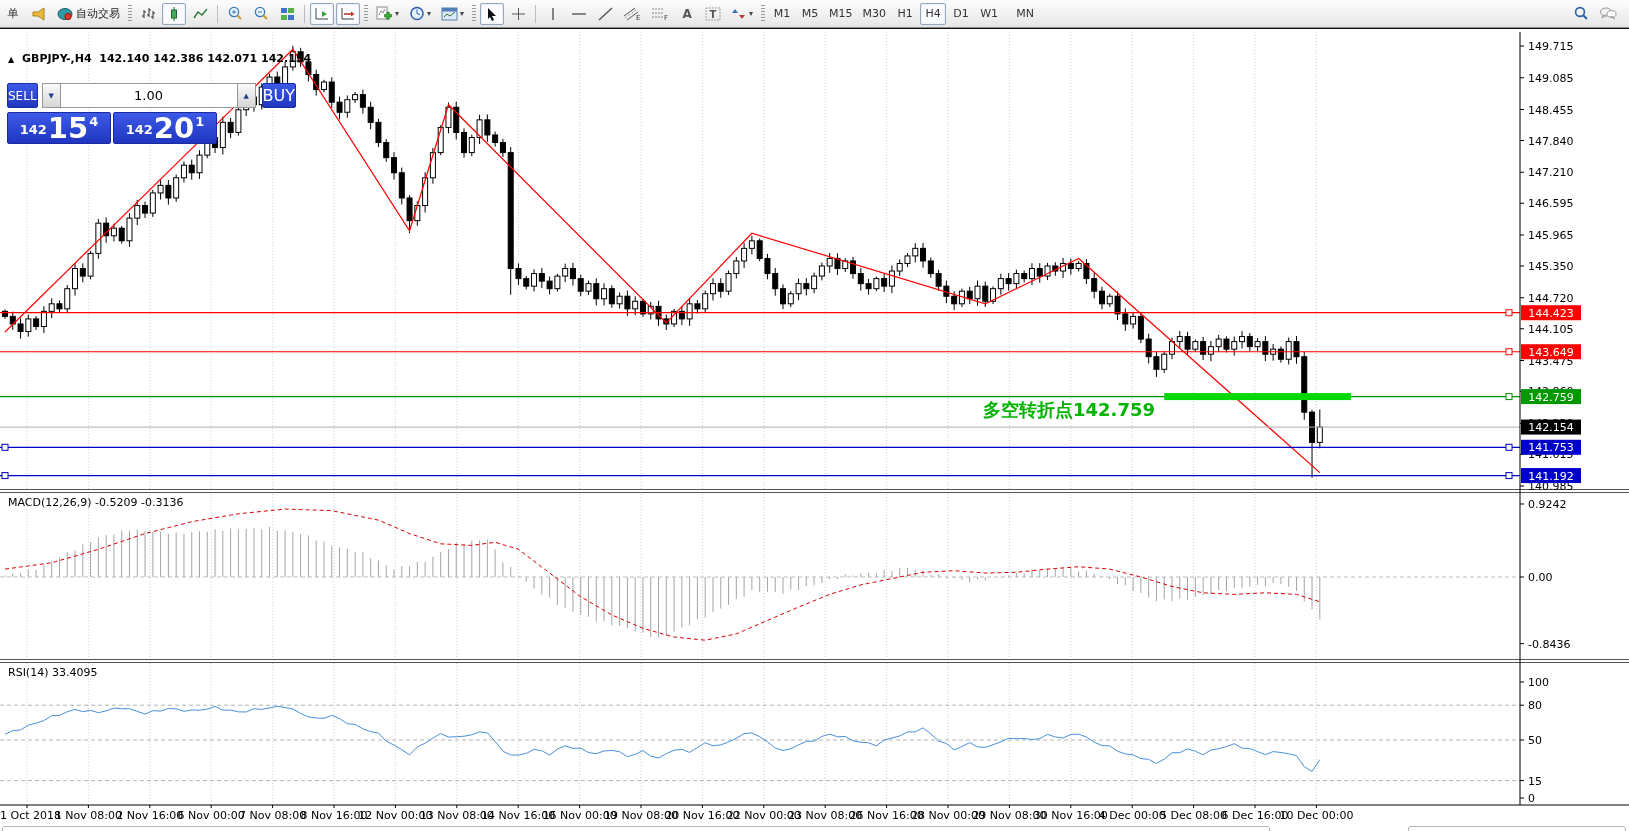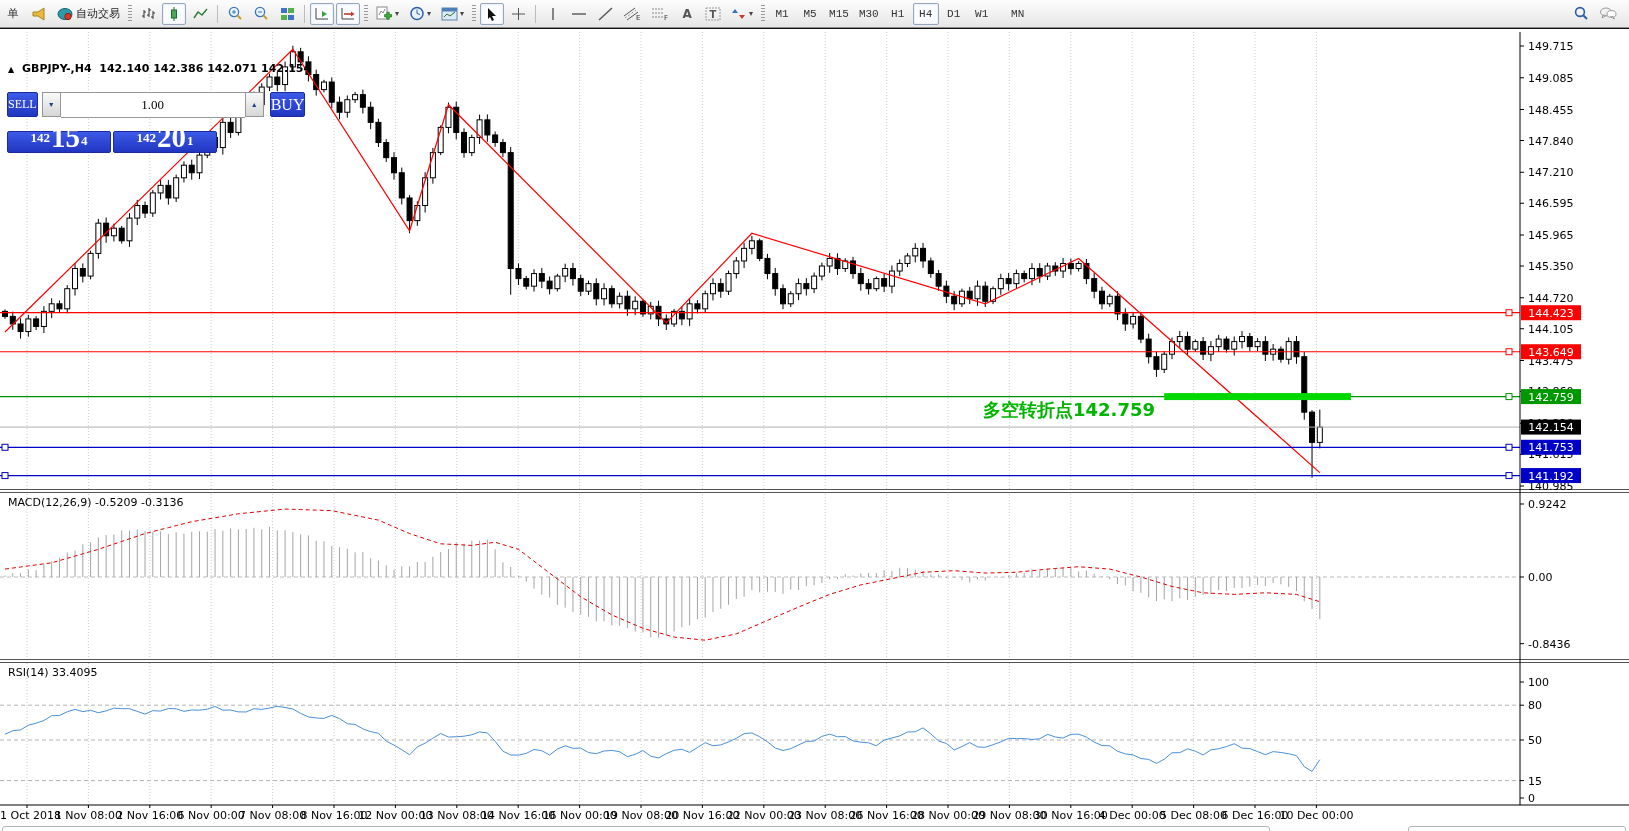--- a/index.html
+++ b/index.html
@@ -10,43 +10,43 @@
     background:linear-gradient(#fdfdfd,#e6e6e6);display:flex;align-items:center;
     border-bottom:1px solid #8a8a8a;z-index:10;font-size:11px;color:#222;}
   .tb{height:22px;min-width:24px;display:flex;align-items:center;justify-content:center;
       margin:0 1px;border:1px solid transparent;border-radius:2px;padding:0 3px;box-sizing:border-box;}
   .tb.pressed{border:1px solid #96a7bd;background:#fafcff;box-shadow:inset 0 0 2px #cdd9e8;}
   .tbsep{width:1px;height:18px;background:#bdbdbd;margin:0 4px;}
   .handle{width:4px;height:18px;margin:0 3px;
     background:repeating-linear-gradient(#9a9a9a 0 1px,transparent 1px 3px);}
   .caret{font-size:8px;color:#444;margin-left:2px;}
   .tflabel{color:#333;letter-spacing:0;}
-  #tf-group{display:flex;align-items:center;font-family:Liberation Mono, monospace;}
+  #tf-group{display:flex;align-items:center;}
   #toolbar .spacer{flex:1;}
   .tb svg{display:block;}
   
   #chart-window{position:absolute;left:0;top:27px;width:1629px;height:804px;background:#fff;
     border-top:2px solid #111;box-sizing:border-box;}
   #chart-svg{position:absolute;left:0;top:0;}
   
-  #symbol-bar{position:absolute;left:8px;top:33px;z-index:5;font-size:11px;font-weight:700;color:#000;}
+  #symbol-bar{position:absolute;left:8px;top:23px;z-index:5;font-size:11px;font-weight:700;color:#000;}
   #symbol-bar .tri{font-size:8px;margin-right:4px;}
   
-  #trade-panel{position:absolute;left:7px;top:63px;width:210px;height:60px;z-index:6;font-family:Liberation Serif, serif;}
+  #trade-panel{position:absolute;left:7px;top:54px;width:210px;height:60px;z-index:6;}
   .tp-row1{display:flex;height:25px;}
-  .tp-row2{display:flex;height:22px;margin-top:14px;}
+  .tp-row2{display:flex;height:32px;margin-top:4px;}
   .btn-blue{background:linear-gradient(#3c5ae8,#2036c0);color:#fff;border:1px solid #1a2aa0;
     border-radius:2px;display:flex;align-items:center;justify-content:center;box-sizing:border-box;}
   #sell-button{width:52px;font-size:12px;}
   #buy-button{width:48px;font-size:16px;margin-left:2px;}
   #vol-group{display:flex;flex:1;margin:0 4px;}
   .spin{width:19px;background:linear-gradient(#fafafa,#d6d6d6);border:1px solid #979797;
     display:flex;align-items:center;justify-content:center;font-size:7px;color:#23408f;box-sizing:border-box;}
   #volume-input{flex:1;border:1px solid #979797;border-left:none;border-right:none;text-align:center;
-    font-size:13px;font-family:inherit;padding:12px;outline:none;}
+    font-size:13px;font-family:inherit;padding:3px;outline:none;}
   .price-block{flex:1;display:flex;align-items:flex-end;justify-content:center;padding-bottom:2px;}
   .price-block .small{font-size:13px;font-weight:700;margin-bottom:4px;}
   .price-block .big{font-size:29px;font-weight:700;line-height:26px;margin:0 1px;}
   .price-block .sup{font-size:13px;font-weight:700;align-self:flex-start;margin-top:1px;}
   #sell-price-block{margin-right:2px;}
   
   .status-box{position:absolute;height:14px;background:#fff;border:1px solid #b4b4b4;
     border-radius:3px;box-sizing:border-box;}
 </style>
 </head>

